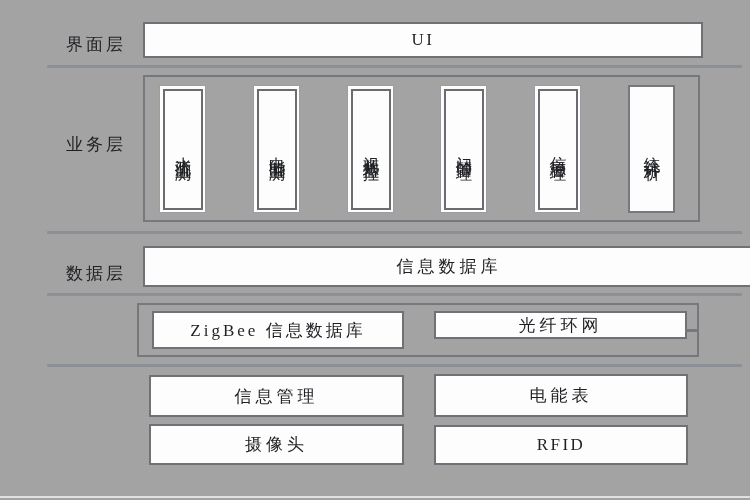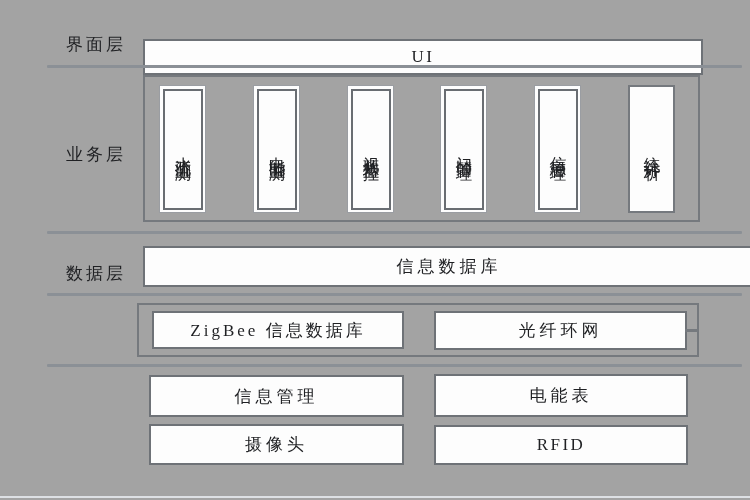--- a/index.html
+++ b/index.html
@@ -36,24 +36,24 @@
   .vbox.single{border:none;padding:0;}
   .vbox.single .inner{border:2.5px solid #75797e;}
   .connector{position:absolute;background:#75797e;}
 </style>
 </head>
 <body>
 
 <div class="canvas">
 
   <div class="layer-label" style="top:31px;">界面层</div>
-  <div class="hbox latin" style="left:143px;top:22px;width:560px;height:36px;margin-top:17px;">UI</div>
+  <div class="hbox latin" style="left:143px;top:22px;width:560px;height:36px;">UI</div>
   <div class="sep" style="top:65px;"></div>
 
-  <div class="layer-label" style="top:141px;">业务层</div>
+  <div class="layer-label" style="top:131px;">业务层</div>
   <div class="container-box" style="left:143px;top:75px;width:557px;height:147px;"></div>
 
   <div class="vbox" style="left:159px;">
     <div class="inner">水流监测</div>
   </div>
   <div class="vbox" style="left:253px;">
     <div class="inner">电能监测</div>
   </div>
   <div class="vbox" style="left:347px;">
     <div class="inner">视频监控</div>
@@ -69,21 +69,21 @@
   </div>
 
   <div class="sep" style="top:231px;"></div>
 
   <div class="layer-label" style="top:260px;">数据层</div>
   <div class="hbox" style="left:143px;top:246px;width:612px;height:41px;">信息数据库</div>
   <div class="sep" style="top:293px;"></div>
 
   <div class="container-box" style="left:137px;top:303px;width:562px;height:54px;"></div>
   <div class="hbox" style="left:152px;top:311px;width:252px;height:38px;letter-spacing:3px;">ZigBee 信息数据库</div>
-  <div class="hbox" style="left:434px;top:311px;width:253px;height:39px;">光纤环网</div>
+  <div class="hbox" style="left:434px;top:311px;width:253px;height:28px;">光纤环网</div>
   <div class="connector" style="left:685px;top:329px;width:14px;height:3px;"></div>
   <div class="sep" style="top:364px;"></div>
 
   <div class="hbox" style="left:149px;top:375px;width:255px;height:42px;">信息管理</div>
   <div class="hbox" style="left:434px;top:374px;width:254px;height:43px;">电能表</div>
   <div class="hbox" style="left:149px;top:424px;width:255px;height:41px;">摄像头</div>
   <div class="hbox latin" style="left:434px;top:425px;width:254px;height:40px;">RFID</div>
 
   <div class="hairline"></div>
 </div>

